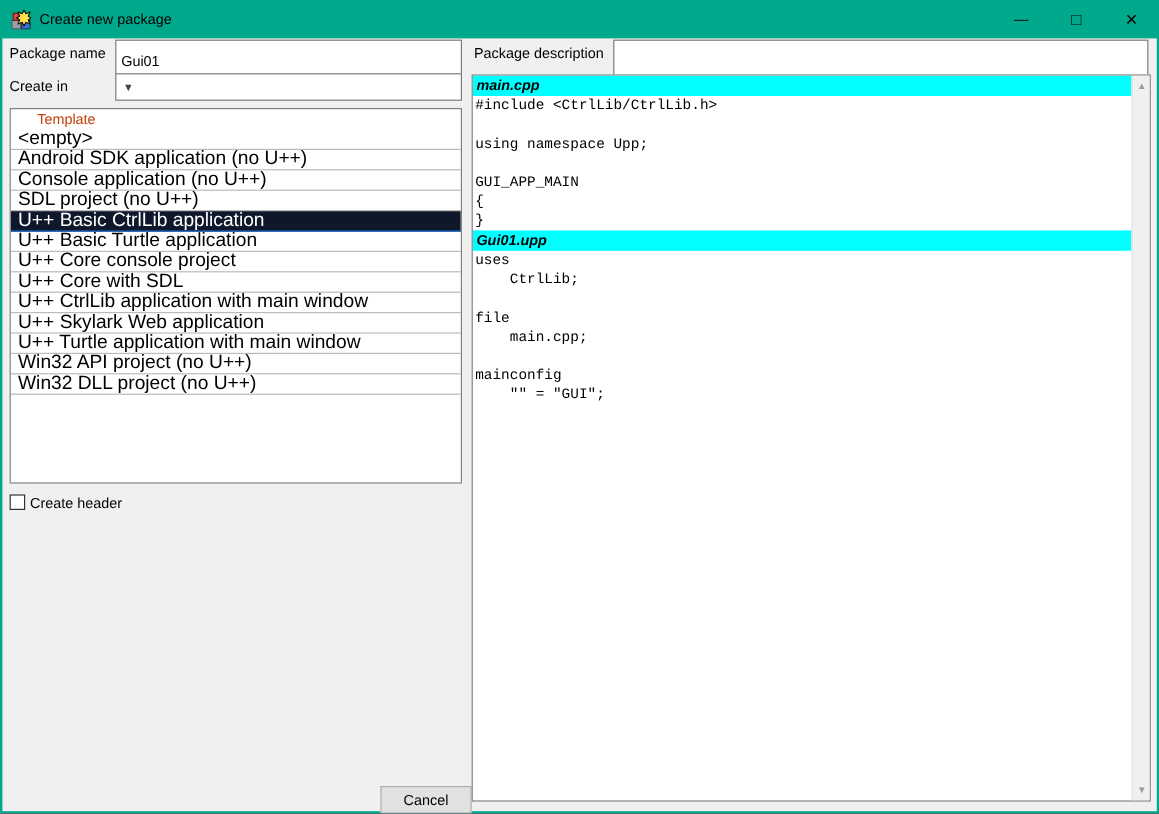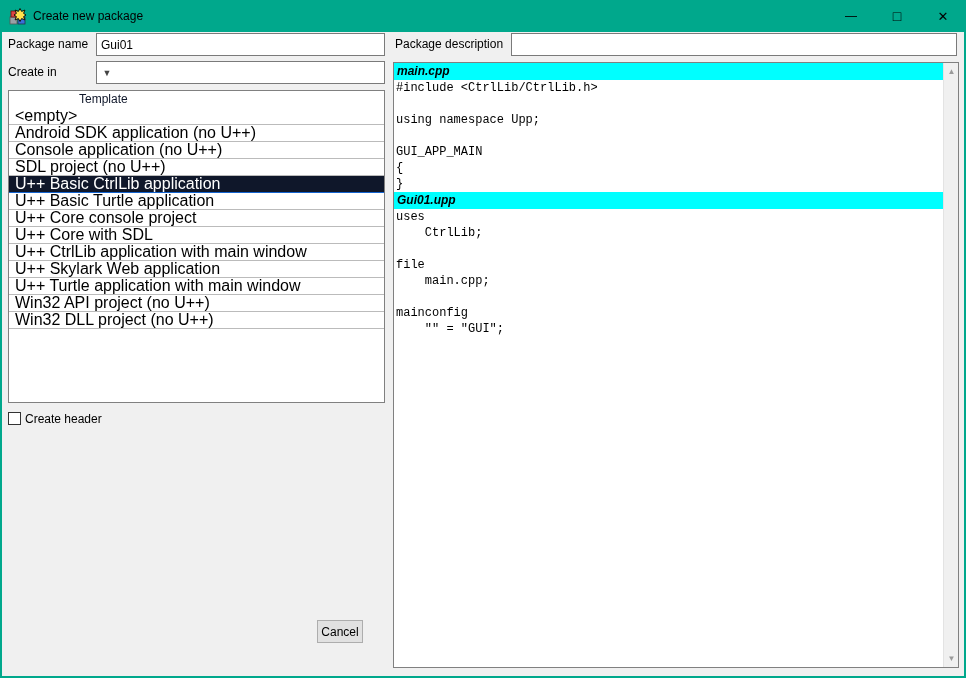--- a/index.html
+++ b/index.html
@@ -30,38 +30,38 @@
   
   .content {
     position:absolute; left:2px; top:32px; width:962px; height:644px;
     background:#f0f0f0;
   }
   .label { position:absolute; font-size:12px; color:#000; height:23px; line-height:23px; }
 
   .textbox {
     position:absolute; height:23px; background:#fff; border:1px solid #7a7a7a;
     font-family:"Liberation Sans", sans-serif; font-size:12px; color:#000;
-    padding:4px 4px; outline:none;
+    padding:17px 4px; outline:none;
   }
 
   
   .combo {
     position:absolute; height:23px; background:#fff; border:1px solid #7a7a7a;
     display:flex; align-items:center; font-size:12px; color:#000;
   }
   .combo .combo-text { padding-left:4px; flex:1 1 auto; white-space:nowrap; overflow:hidden; }
   .combo .combo-arrow { flex:0 0 auto; width:20px; text-align:center; color:#444; font-size:9px; }
 
   
   .tpl-list {
     position:absolute; left:6px; top:58px; width:377px; height:313px;
     background:#fff; border:1px solid #808080; overflow:hidden;
   }
   .tpl-header {
-    height:17px; line-height:16px; font-size:12px; color:#0f172a; padding-left:22px;margin-left:48px;
+    height:17px; line-height:16px; font-size:12px; color:#c2410c; padding-left:22px;
   }
   .tpl-row {
     height:17px; line-height:16px; font-size:16px; color:#000; padding-left:6px;
     border-bottom:1px solid #bbbbbb; white-space:nowrap; overflow:hidden;
   }
   .tpl-row.selected { background:#0f172a; color:#fff; border-bottom-color:#1464d0; }
 
   
   .checkbox-row { position:absolute; left:6px; top:380px; height:15px; display:flex; }
   .checkbox-box { width:13px; height:13px; background:#fff; border:1px solid #333; flex:0 0 auto; }
@@ -159,21 +159,21 @@
       <div class="tpl-row">Win32 API project (no U++)</div>
       <div class="tpl-row">Win32 DLL project (no U++)</div>
     </div>
 
     <div class="checkbox-row">
       <div class="checkbox-box"></div>
       <span class="checkbox-label">Create header</span>
     </div>
 
     <div class="btn btn-default" style="left:243px; top:648px; width:66px;">Create</div>
-    <div class="btn btn-normal" style="left:315px; top:588px; width:46px;">Cancel</div>
+    <div class="btn btn-normal" style="left:315px; top:623px; width:76px;">Cancel</div>
 
     <div class="preview">
       <div class="preview-inner">
         <div class="sec-header">main.cpp</div>
         <pre class="sec-code">#include &lt;CtrlLib/CtrlLib.h&gt;
 
 using namespace Upp;
 
 GUI_APP_MAIN
 {

